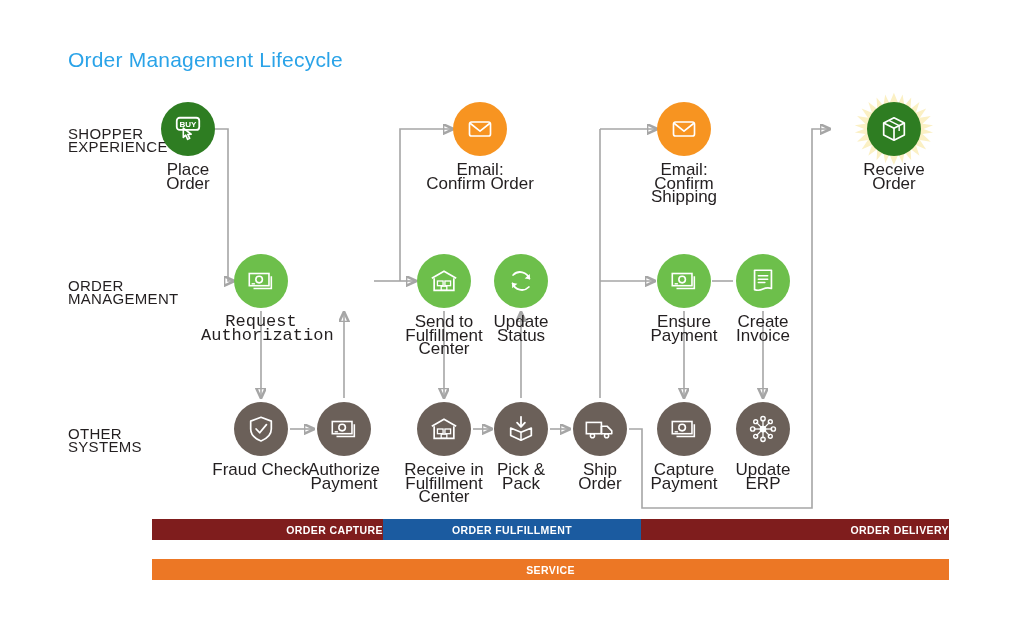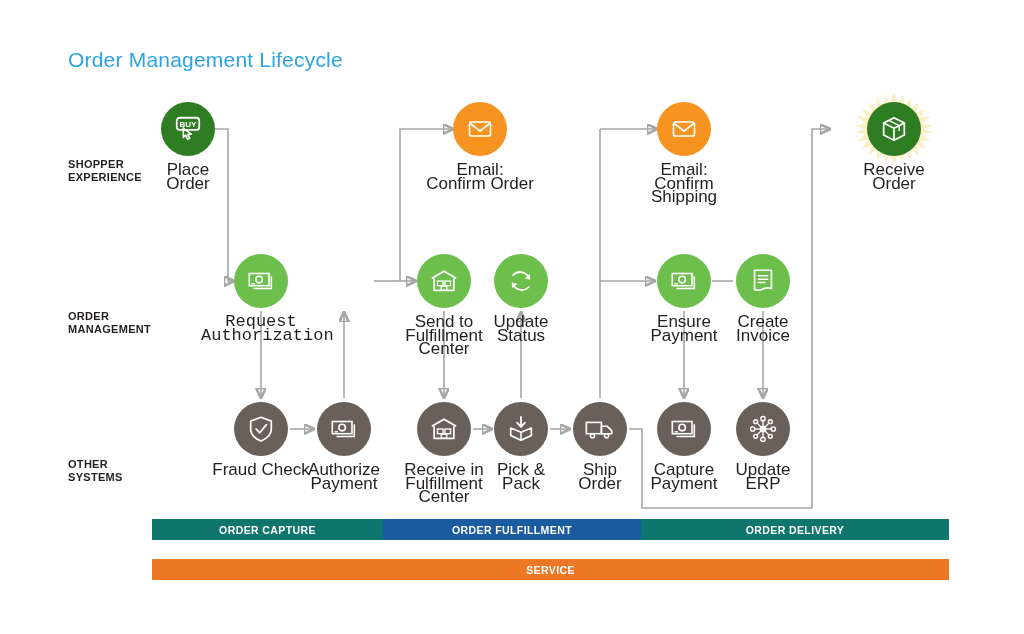--- a/index.html
+++ b/index.html
@@ -12,22 +12,22 @@
 
   
   #title{
     position:absolute;left:68px;top:48px;
     font-size:21px;color:#2aa3e8;letter-spacing:.2px;
     white-space:nowrap;
   }
 
   
   .lane-label{
-    position:absolute;font-size:11px;font-weight:bold;color:#231f20;
-    letter-spacing:.3px;line-height:13px;white-space:pre-line;margin-top:31px;
+    position:absolute;font-size:15px;font-weight:normal;color:#231f20;
+    letter-spacing:.3px;line-height:13px;white-space:pre-line;
   }
 
   
   #wires{position:absolute;left:0;top:0;width:1024px;height:634px;}
   #wires line,#wires path,#wires polyline{
     fill:none;stroke:#a6a6a6;stroke-width:1.6;
   }
 
   
   .node{position:absolute;width:120px;text-align:center;}
@@ -51,21 +51,21 @@
     position:absolute;left:50%;top:50%;width:84px;height:84px;
     transform:translate(-50%,-50%);z-index:-1;
   }
 
   
   .bar{
     position:absolute;height:21px;color:#ffffff;
     font-size:10.5px;font-weight:bold;letter-spacing:.4px;
     display:flex;align-items:center;justify-content:center;
   }
-  .bar.lblue{background:#0f766e;}
+  .bar.lblue{background:#7f1d1d;justify-content:flex-end;}
   .bar.dblue{background:#1b5ba0;}
   .bar.orangebar{background:#ec7725;}
 </style>
 </head>
 <body>
 
 <div id="stage">
 
   <div id="title">Order Management Lifecycle</div>
 

